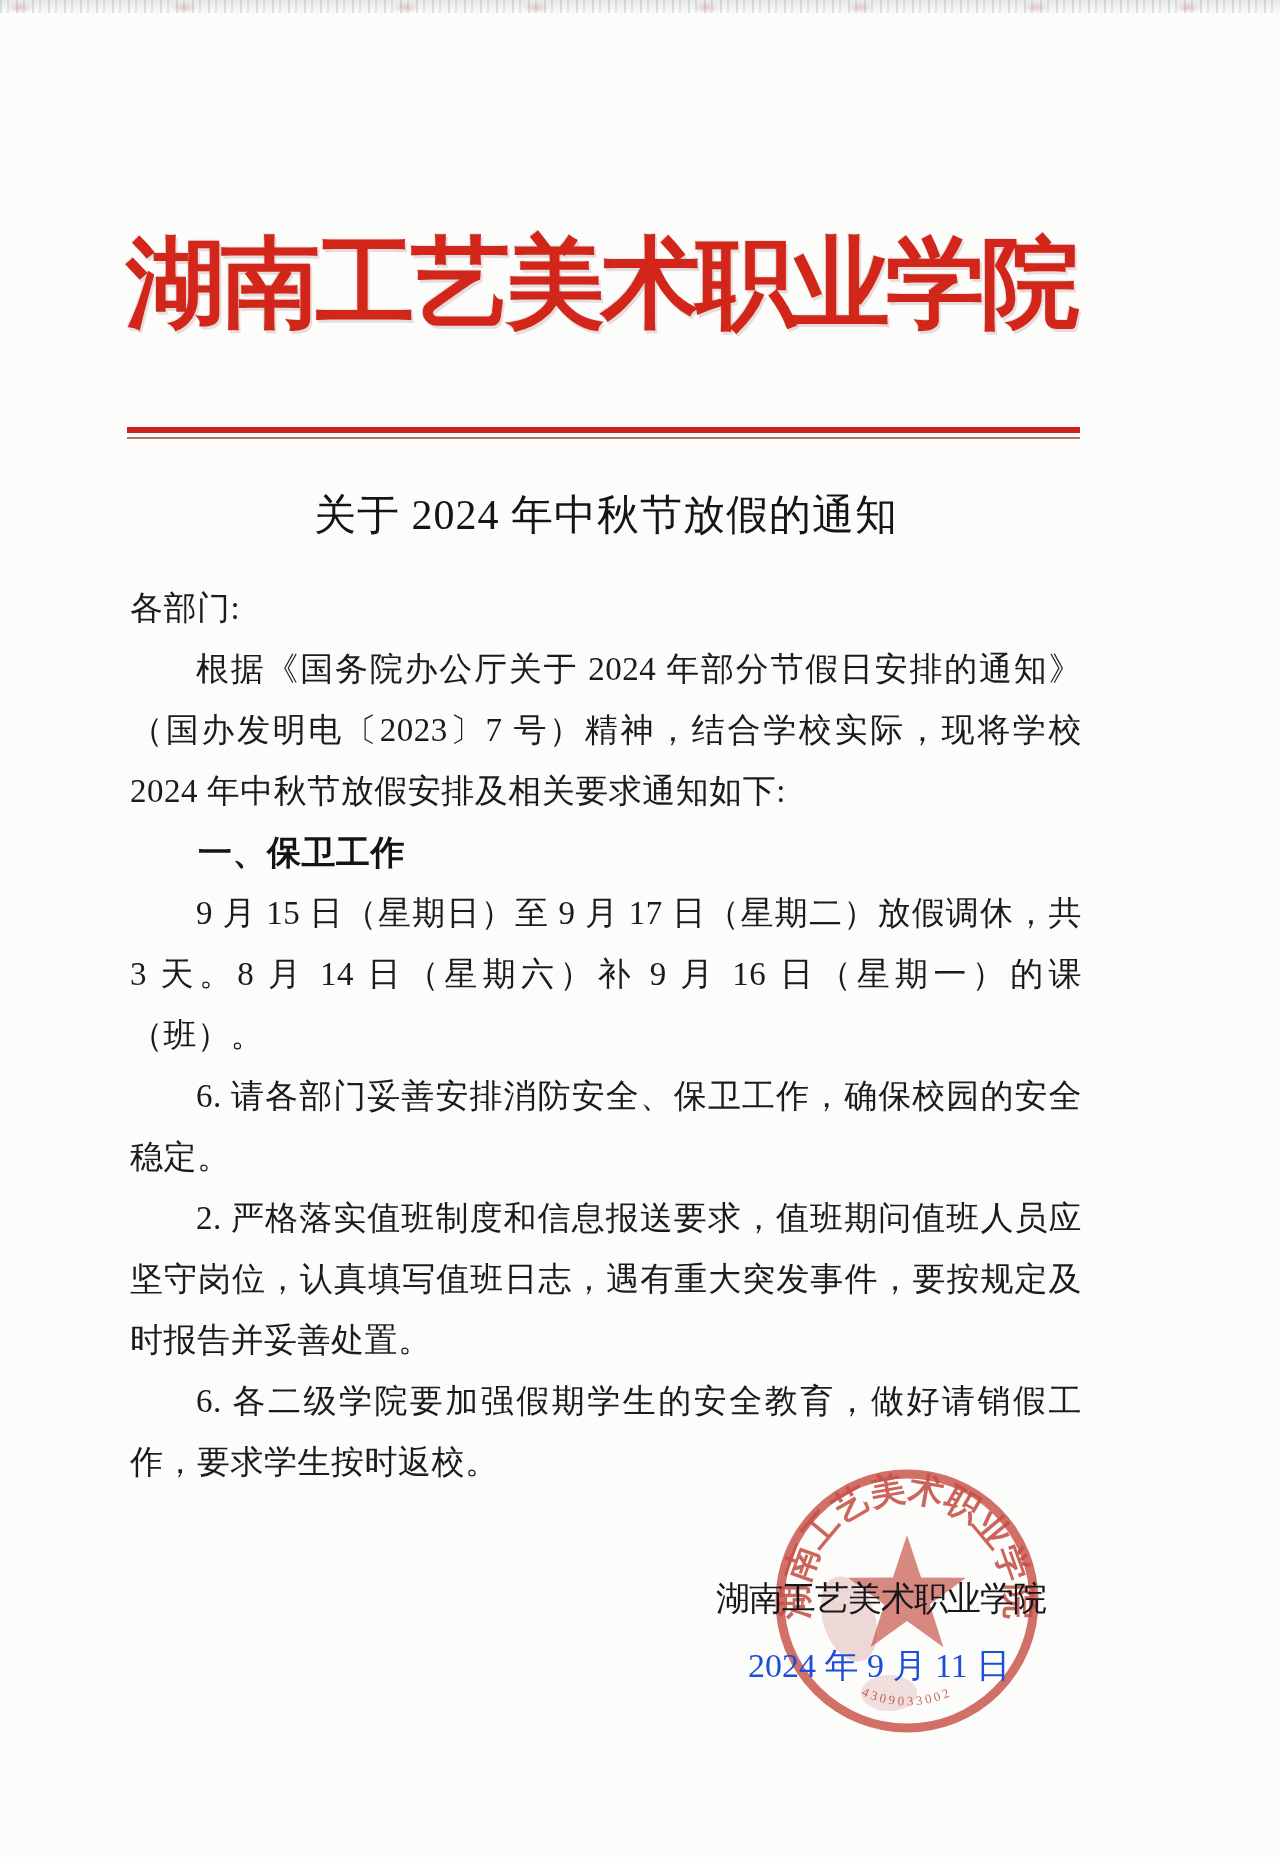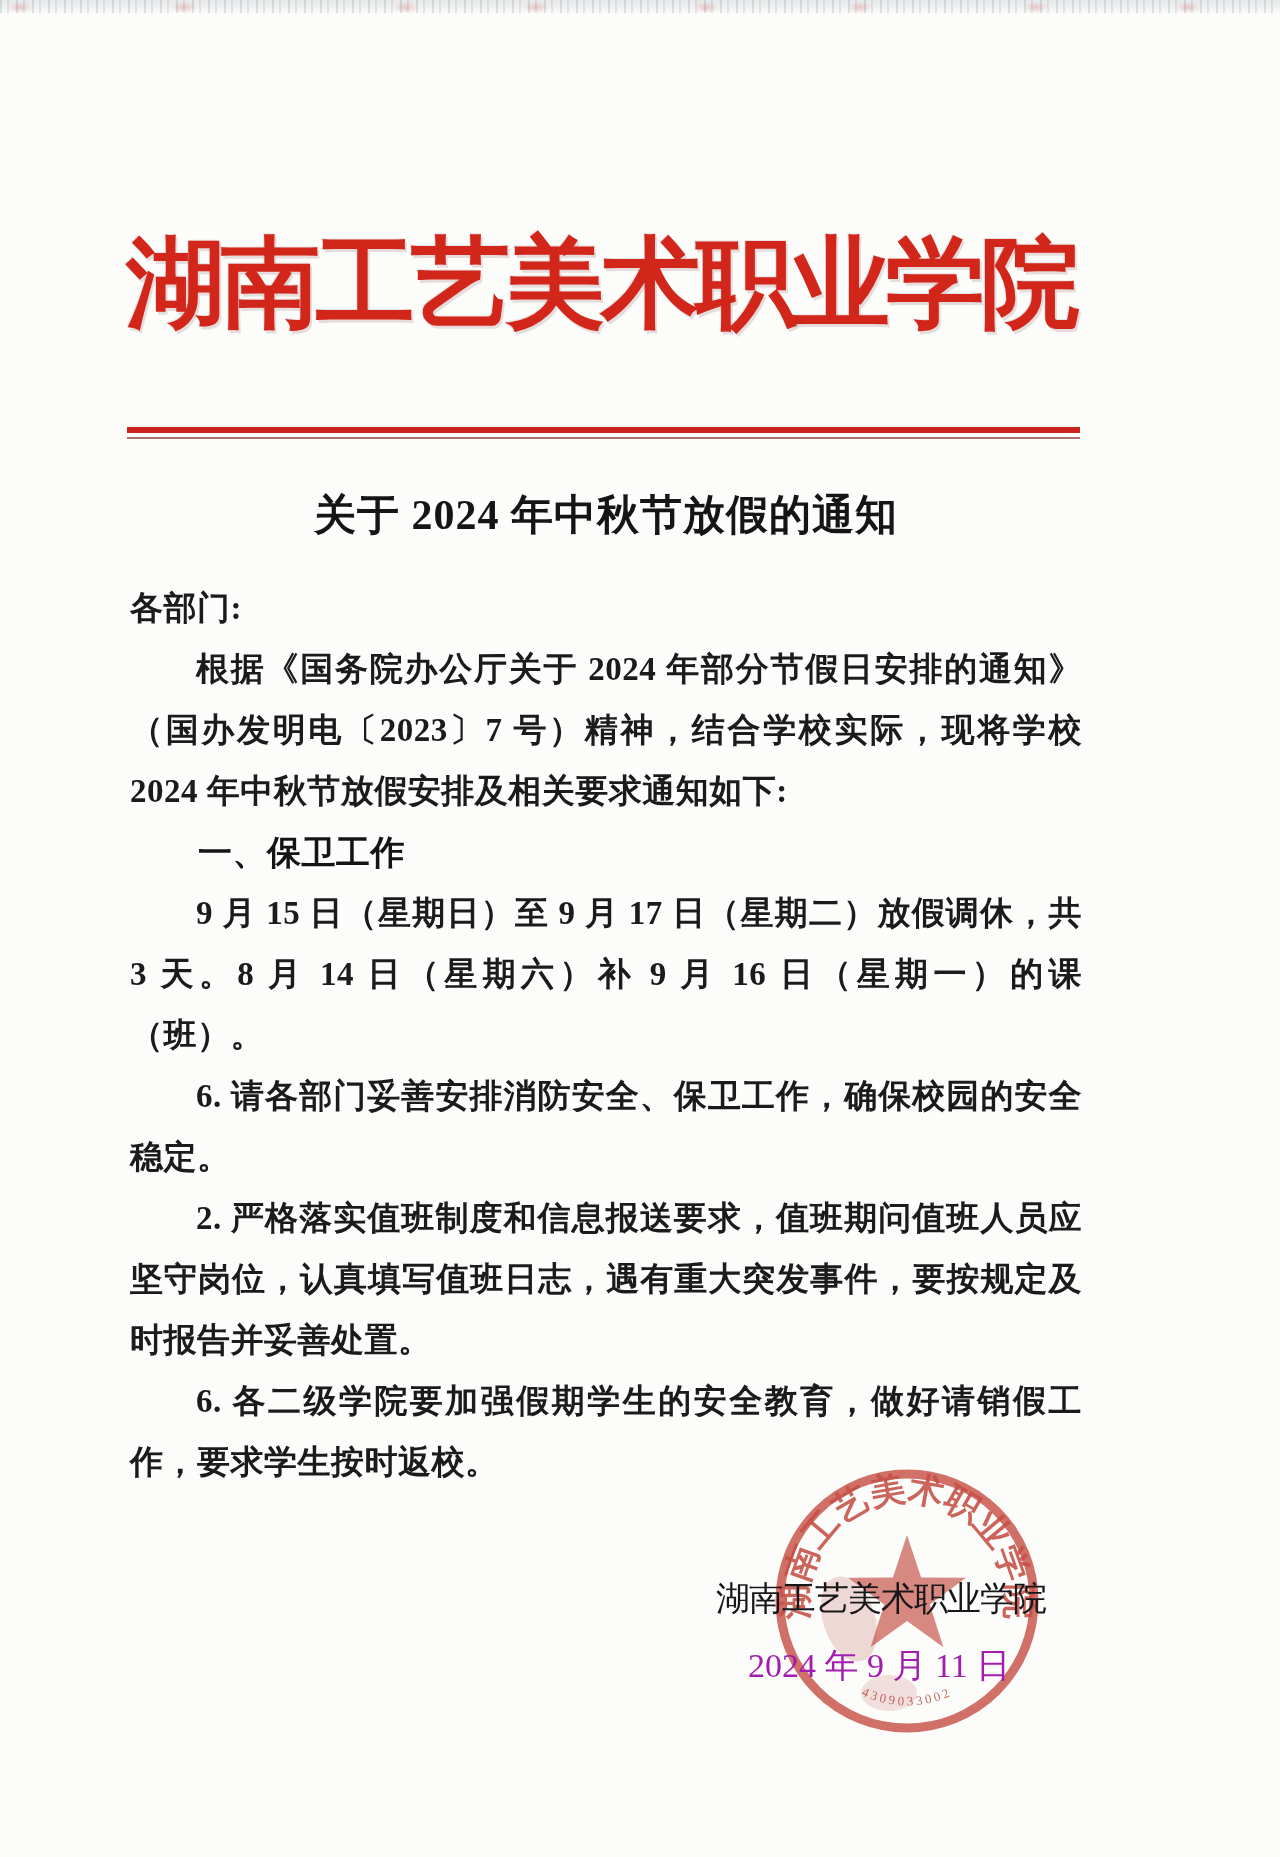--- a/index.html
+++ b/index.html
@@ -29,45 +29,45 @@
     position:absolute;left:120px;top:218px;width:962px;
     text-align:center;white-space:nowrap;
     font-size:99px;font-weight:bold;letter-spacing:-4px;
     color:#d3261b;
     text-shadow:2px 3px 0 rgba(90,30,25,.14), -1px -1px 0 rgba(60,20,15,.10);
   }
   .rule-thick{position:absolute;left:127px;top:427px;width:953px;height:6px;background:#cb241f;}
   .rule-thin{position:absolute;left:127px;top:437px;width:953px;height:2px;background:#96504c;opacity:.8;}
   .doc-title{
     position:absolute;left:130px;top:487px;width:952px;
-    text-align:center;font-size:42px;font-weight:bold;letter-spacing:1px;
+    text-align:center;font-size:42px;font-weight:normal;letter-spacing:1px;
     color:#151517;
   }
   
   .body-col{
     position:absolute;left:130px;top:578px;width:952px;
     font-size:33px;line-height:61px;letter-spacing:.5px;
     color:#1b1b1d;
   }
-  .body-col p{margin:0;font-weight:bold;}
+  .body-col p{margin:0;}
   .salutation{text-indent:0;}
   .para{text-indent:2em;text-align:justify;}
   .heading{
     text-indent:2em;font-weight:bold;font-size:34px;
     font-family:"Liberation Sans","DejaVu Sans",sans-serif;
     color:#141416;
   }
   
   .sig-org{
     position:absolute;left:716px;top:1576px;width:340px;
     font-size:34px;letter-spacing:-1px;white-space:nowrap;color:#17171a;
   }
   .sig-date{
     position:absolute;left:748px;top:1643px;width:270px;
-    font-size:34px;white-space:nowrap;color:#a21caf;
+    font-size:34px;white-space:nowrap;color:#1d4ed8;
   }
   .seal{position:absolute;left:768px;top:1462px;width:278px;height:278px;opacity:.88;}
   .seal text{font-family:"Liberation Serif","DejaVu Serif",serif;}
 </style>
 </head>
 <body>
 
 <div class="scan-band"></div>
 <div class="scan-speck" style="left:8px"></div>
 <div class="scan-speck" style="left:172px"></div>

